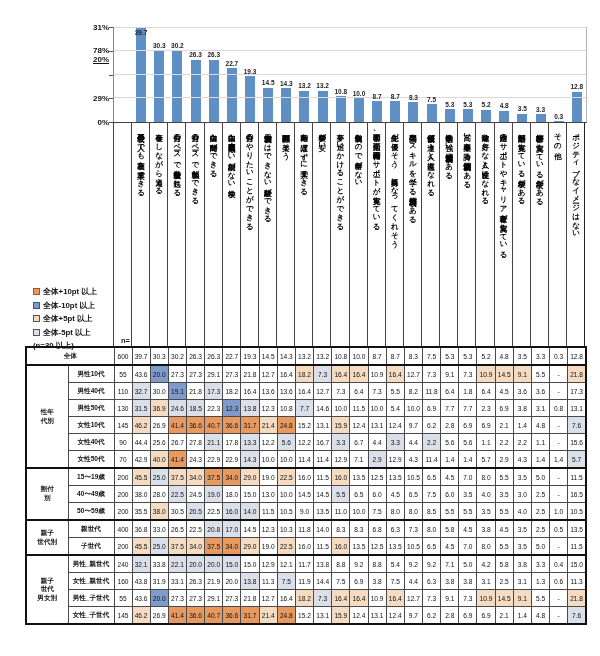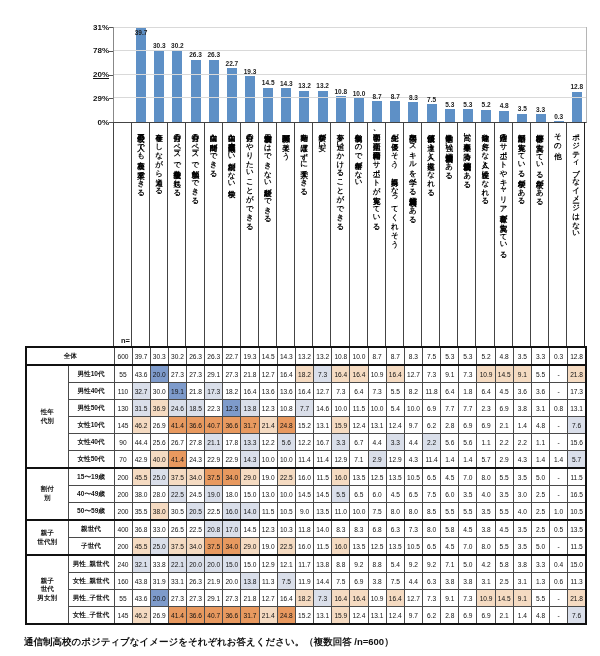--- a/index.html
+++ b/index.html
@@ -52,21 +52,21 @@
 </head>
 <body>
 
 <div class="page">
   <div>
     <div id="yaxis">
         <div class="ylab" style="left: 81px; top: 22.5px;">31%</div>
         <div class="ytick" style="left: 109px; top: 27px;"></div>
         <div class="ylab" style="left: 81px; top: 46.25px;">78%</div>
         <div class="ytick" style="left: 109px; top: 50.75px;"></div>
-        <div class="ylab" style="left: 81px; top: 70px; text-decoration: underline;">20%</div>
+        <div class="ylab" style="left: 81px; top: 55px; text-decoration: underline;">20%</div>
         <div class="ytick" style="left: 109px; top: 74.5px;"></div>
         <div class="ylab" style="left: 81px; top: 93.75px;">29%</div>
         <div class="ytick" style="left: 109px; top: 98.25px;"></div>
         <div class="ylab" style="left: 81px; top: 117.5px;">0%</div>
         <div class="ytick" style="left: 109px; top: 122px;"></div>
       </div>
     <div class="plot" id="plot">
       <div class="bars" id="bars">
           <div class="slot">
             <div class="bar" title="不登校の人でも高校を卒業できる" style="height: 94.2875px;"></div>
@@ -250,20 +250,41 @@
         <span class="vtext">学校行事が充実している学校がある</span>
       </div>
       <div class="hcell">
         <span class="vtext">その他</span>
       </div>
       <div class="hcell">
         <span class="vtext">ポジティブなイメージはない</span>
       </div>
     </div>
 
+  <div class="legend" id="legend">
+    <div id="legend-items">
+        <div class="litem">
+          <span class="lsq" style="background: rgb(232, 153, 95); border-color: rgb(169, 84, 31);"></span>
+          <span class="ltext">全体+10pt 以上</span>
+        </div>
+        <div class="litem">
+          <span class="lsq" style="background: rgb(126, 155, 203); border-color: rgb(51, 86, 143);"></span>
+          <span class="ltext">全体-10pt 以上</span>
+        </div>
+        <div class="litem">
+          <span class="lsq" style="background: rgb(245, 219, 194); border-color: rgb(85, 85, 85);"></span>
+          <span class="ltext">全体+5pt 以上</span>
+        </div>
+        <div class="litem">
+          <span class="lsq" style="background: rgb(218, 223, 234); border-color: rgb(85, 85, 85);"></span>
+          <span class="ltext">全体-5pt 以上</span>
+        </div>
+      </div>
+    <div class="lnote">(n=30 以上)</div>
+  </div>
 
   <table class="dtable" id="dtable">
       <colgroup>
         <col style="width: 42px;">
         <col style="width: 46px;">
         <col style="width: 18px;">
         <col style="width: 18.16px;">
         <col style="width: 18.16px;">
         <col style="width: 18.16px;">
         <col style="width: 18.16px;">
@@ -759,14 +780,13 @@
           <td class="val">6.9</td>
           <td class="val">2.1</td>
           <td class="val">1.4</td>
           <td class="val">4.8</td>
           <td class="val">-</td>
           <td class="val hl-m5">7.6</td>
         </tr>
       </tbody>
     </table>
 
-  <div class="caption">通信制高校のポジティブなイメージをそれぞれお答えください。（複数回答 /n=600）</div>
 </div>
 
 </body></html>

